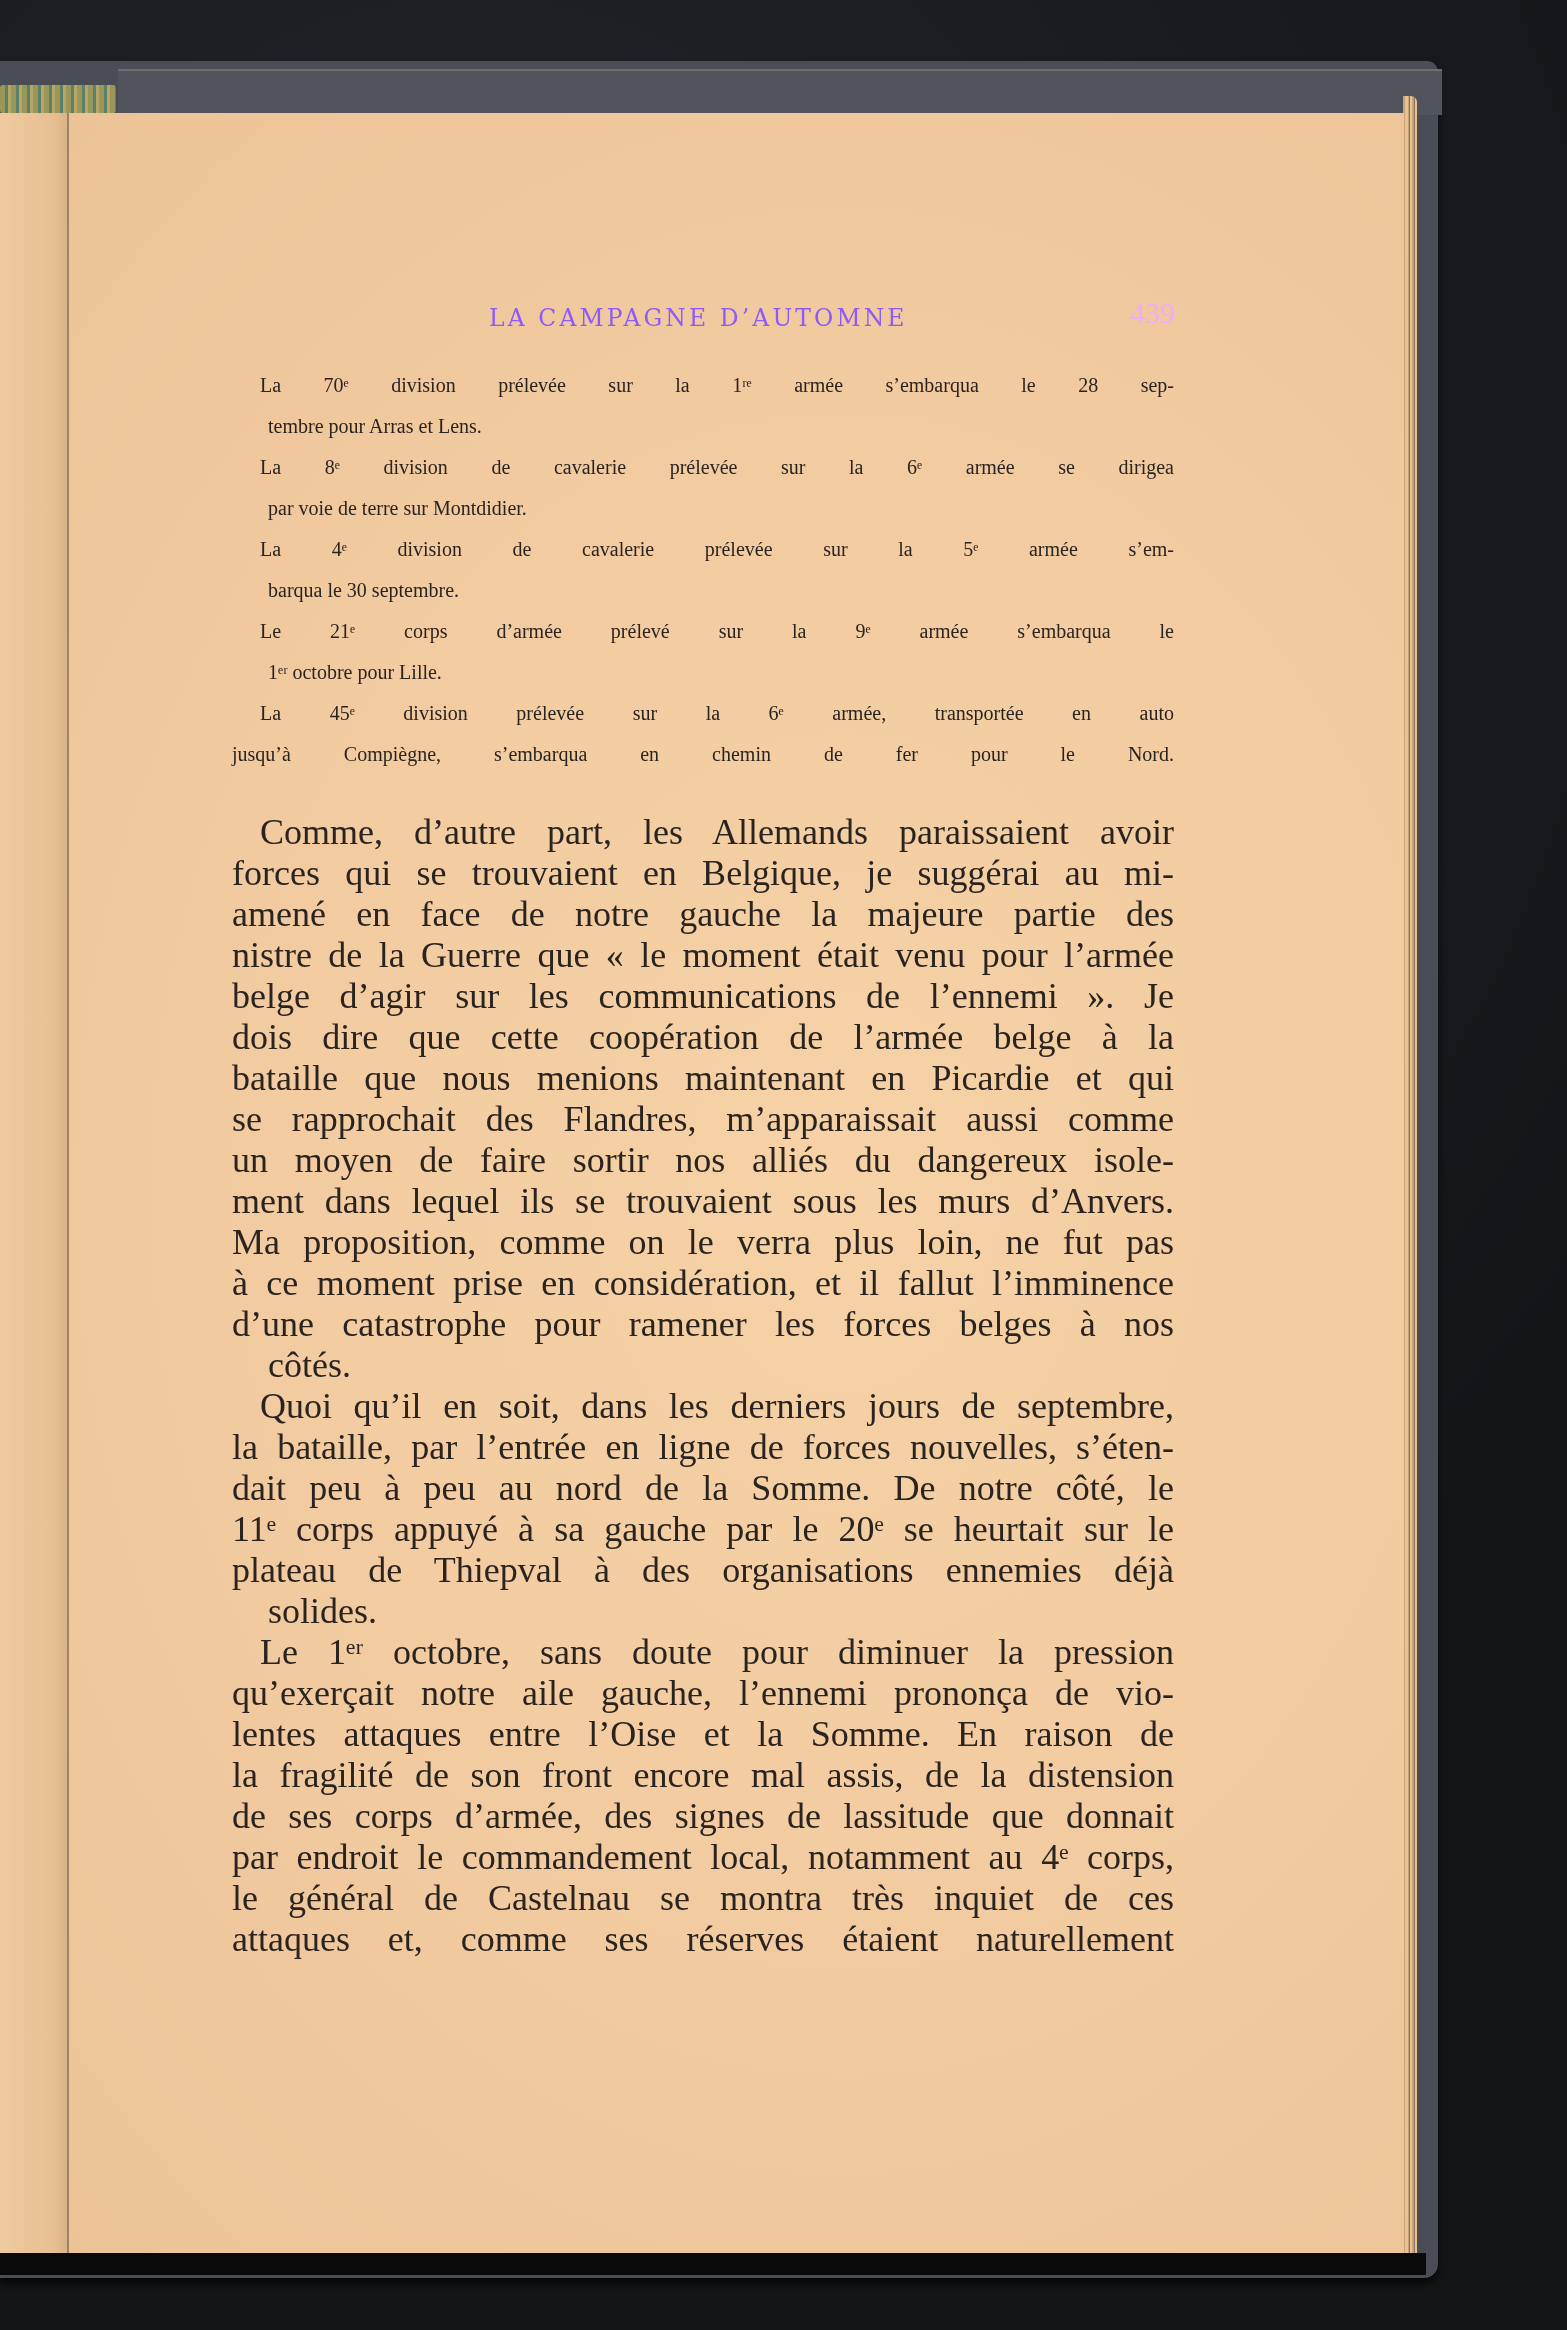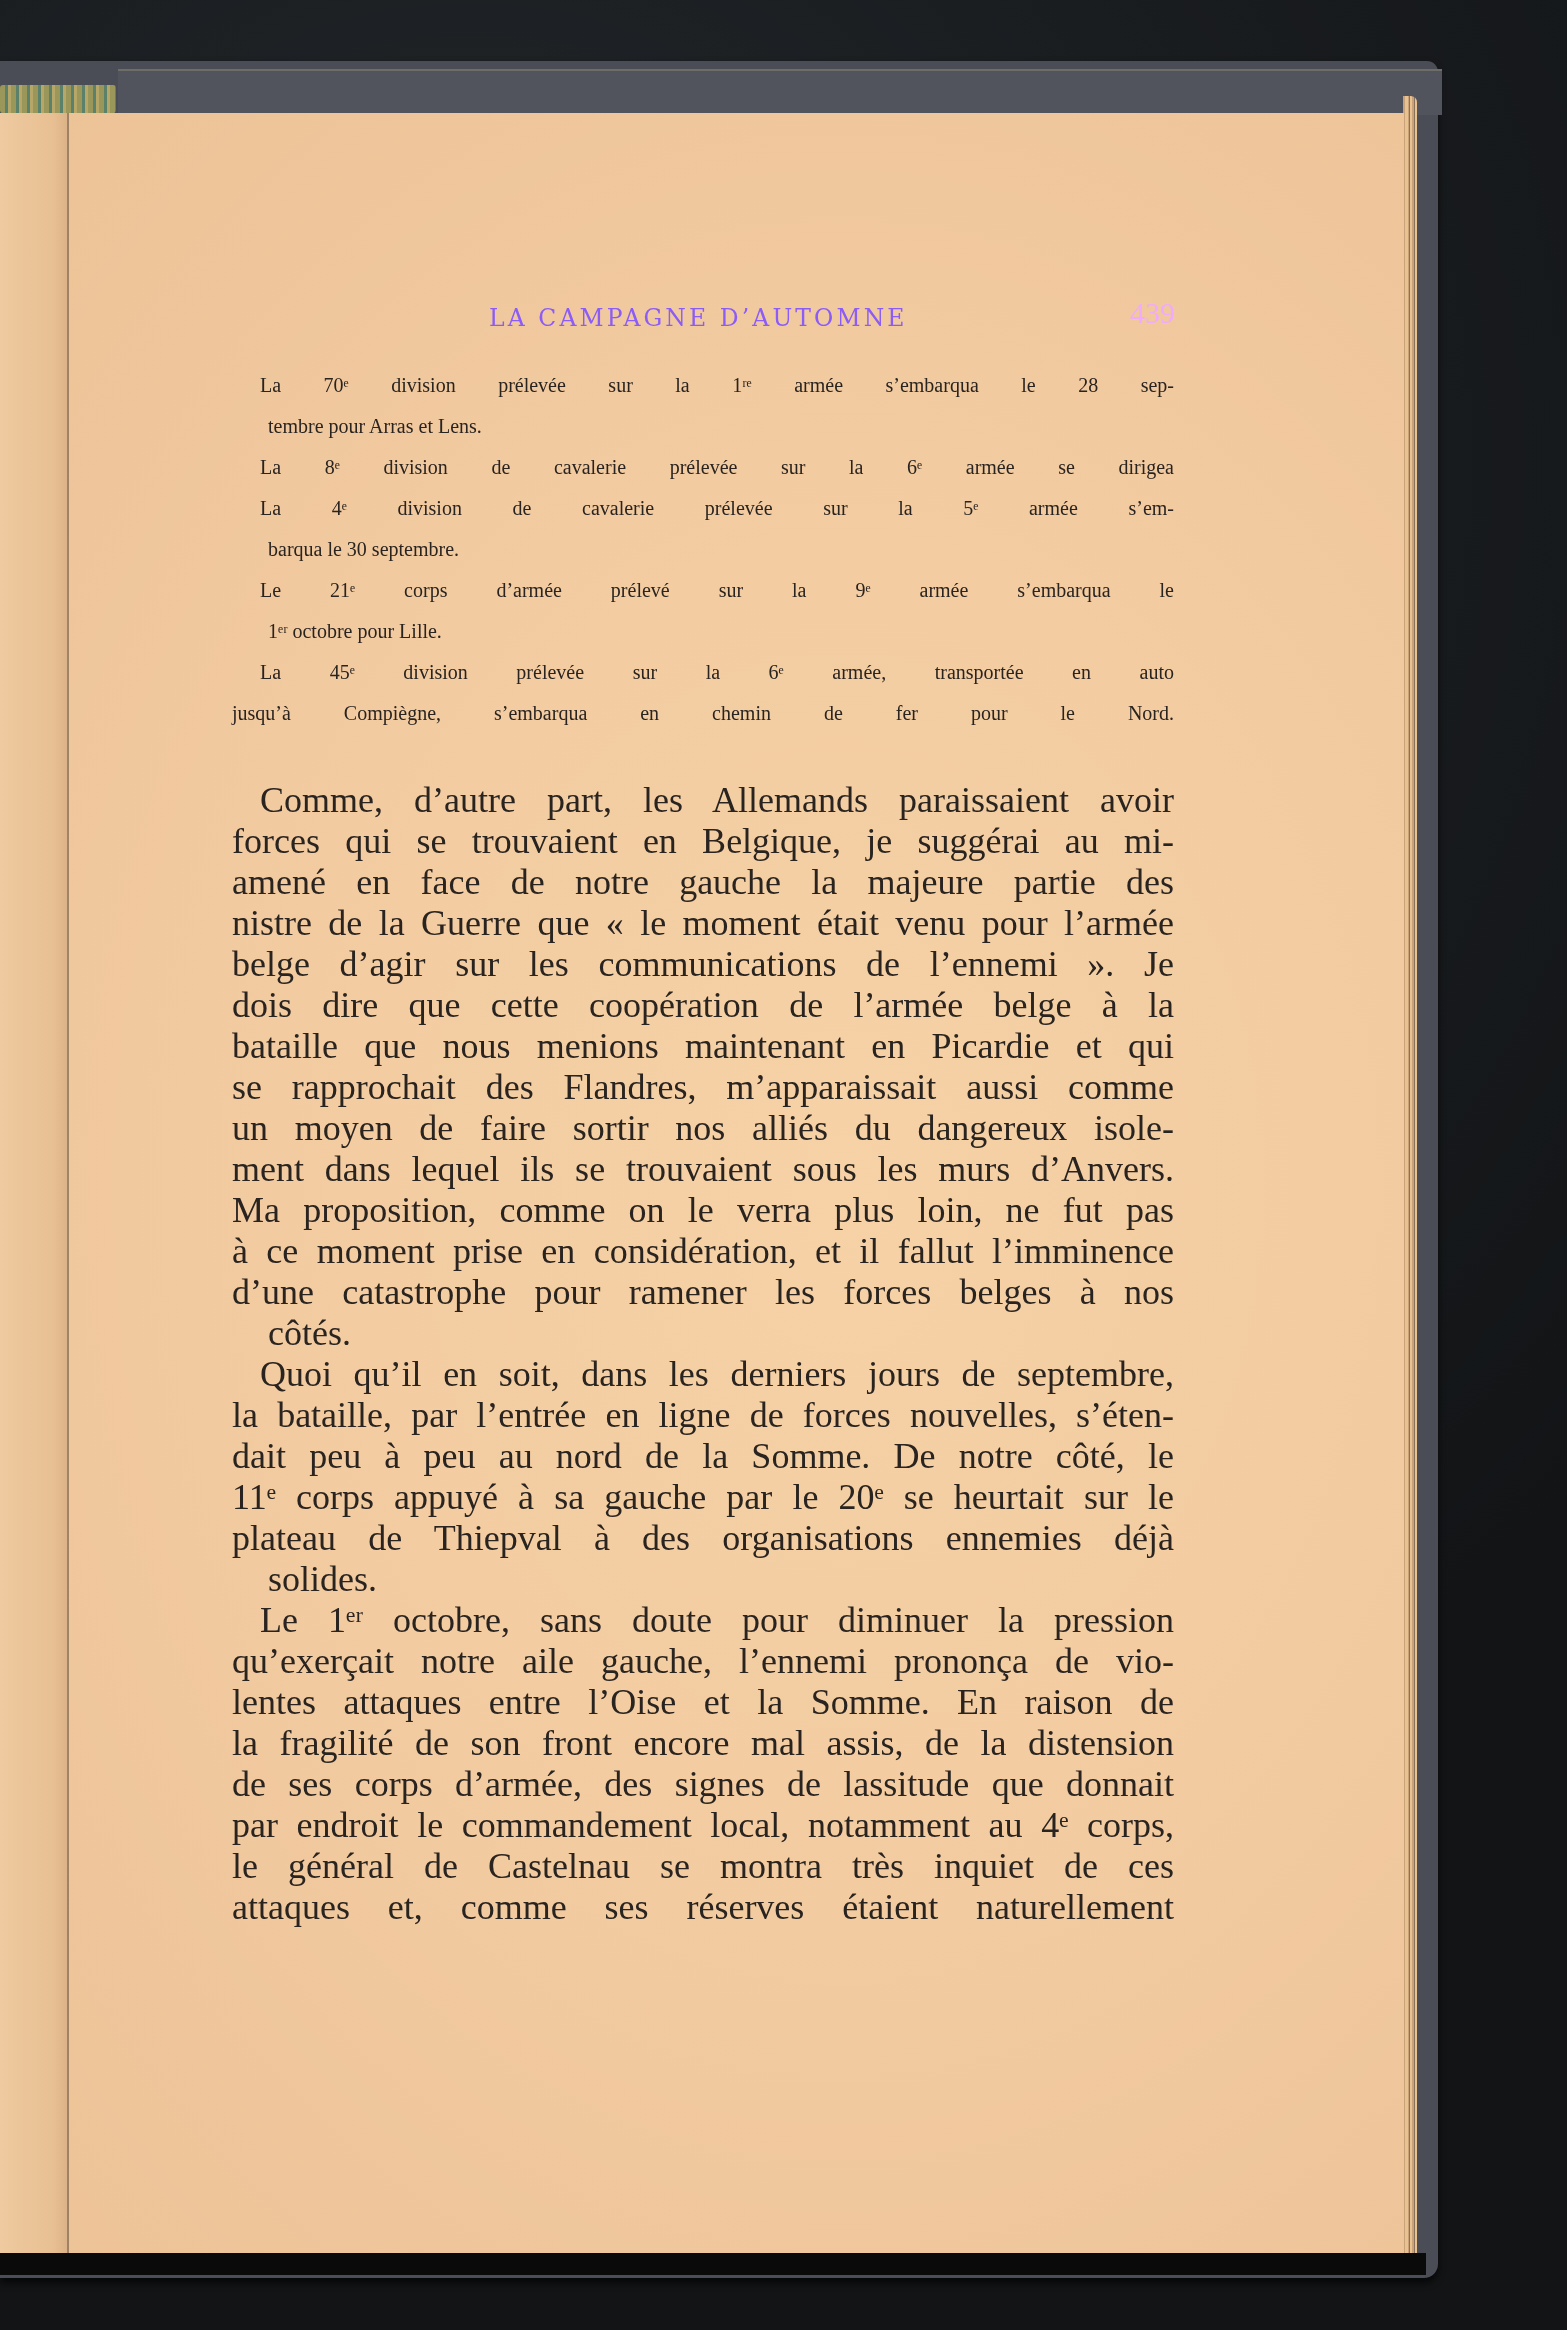--- a/index.html
+++ b/index.html
@@ -127,21 +127,21 @@
     font-family: "Liberation Serif", serif;
     text-align: justify;
     hyphens: manual;
   }
   .small {
     top: 365px;
     font-size: 20px;
     line-height: 41px;
   }
   .large {
-    top: 780px;
+    top: 812px;
     font-size: 36px;
     line-height: 41px;
   }
   .line {
     display: block;
     text-align: justify;
     text-align-last: justify;
     white-space: nowrap;
     word-spacing: 0;
   }
@@ -166,20 +166,21 @@
   <span class="page-number">439</span>
 </div>
 
 <div class="text-block small">
   <div>
     <span class="line indent">La 70ᵉ division prélevée sur la 1ʳᵉ armée s’embarqua le 28 sep-</span>
     <span class="line last">tembre pour Arras et Lens.</span>
   </div>
   <div>
     <span class="line indent">La 8ᵉ division de cavalerie prélevée sur la 6ᵉ armée se dirigea</span>
+    <span class="line last">par voie de terre sur Montdidier.</span>
   </div>
   <div>
     <span class="line indent">La 4ᵉ division de cavalerie prélevée sur la 5ᵉ armée s’em-</span>
     <span class="line last">barqua le 30 septembre.</span>
   </div>
   <div>
     <span class="line indent">Le 21ᵉ corps d’armée prélevé sur la 9ᵉ armée s’embarqua le</span>
     <span class="line last">1ᵉʳ octobre pour Lille.</span>
   </div>
   <div>

